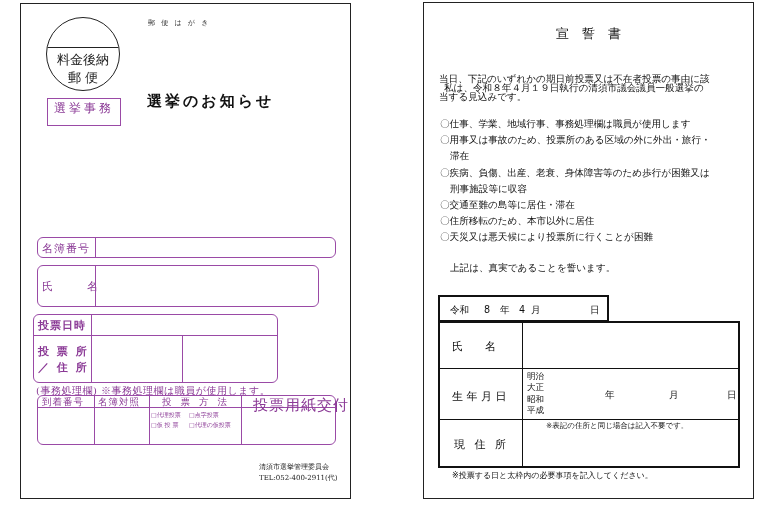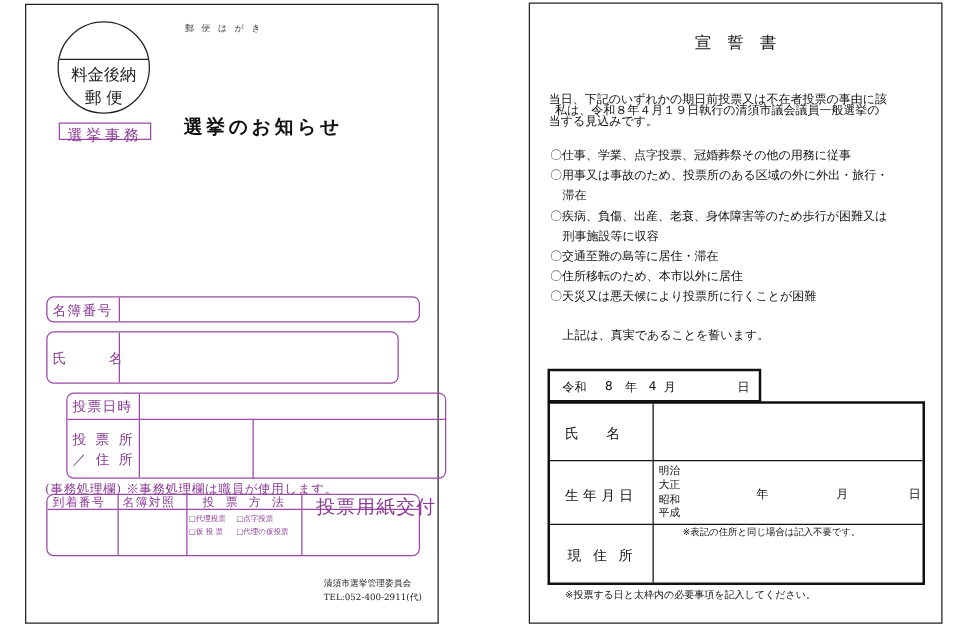--- a/index.html
+++ b/index.html
@@ -24,35 +24,35 @@
 <div class="card" style="left:20px; top:3px; width:331px; height:496px;">
 
   <div class="abs" style="left:25px; top:13px; width:74px; height:74px; border:1px solid #222; border-radius:50%; box-sizing:border-box; overflow:hidden;">
     <div class="abs" style="left:0; top:29px; width:100%; height:1px; background:#222;"></div>
     <div class="abs" style="left:0; width:100%; top:33px; text-align:center; font-size:13px; color:#222;">料金後納</div>
     <div class="abs" style="left:0; width:100%; top:51px; text-align:center; font-size:13px; color:#222;">郵 便</div>
   </div>
 
   <div class="abs" style="left:127px; top:14px; font-size:7px; color:#333; letter-spacing:2px;">郵 便 は が き</div>
 
-  <div class="abs purple" style="left:26px; top:94px; width:74px; height:14px; border:1px solid #9a4aa6; box-sizing:border-box; text-align:center; font-size:12px; line-height:19px; letter-spacing:3px;">選挙事務</div>
+  <div class="abs purple" style="left:26px; top:94px; width:74px; height:28px; border:1px solid #9a4aa6; box-sizing:border-box; text-align:center; font-size:12px; line-height:19px; letter-spacing:3px;">選挙事務</div>
 
   <div class="abs" style="left:126px; top:88px; font-size:15px; color:#111; letter-spacing:3px; font-weight:bold;">選挙のお知らせ</div>
 
   <div class="pbox" style="left:16px; top:233px; width:299px; height:21px;">
     <div class="label" style="left:4px; top:3px;">名簿番号</div>
     <div class="pline-v" style="left:57px; top:0; height:100%;"></div>
   </div>
 
   <div class="pbox" style="left:16px; top:261px; width:282px; height:42px;">
     <div class="label" style="left:4px; top:13px; letter-spacing:4px;">氏　　名</div>
     <div class="pline-v" style="left:57px; top:0; height:100%;"></div>
   </div>
 
-  <div class="pbox" style="left:32px; top:310px; width:304px; height:69px;">
+  <div class="pbox" style="left:12px; top:310px; width:245px; height:69px;font-weight:bold;">
     <div class="label" style="left:4px; top:3px;">投票日時</div>
     <div class="pline-h" style="left:0; top:20px; width:100%;"></div>
     <div class="pline-v" style="left:57px; top:0; height:100%;"></div>
     <div class="pline-v" style="left:148px; top:20px; height:48px;"></div>
     <div class="label" style="left:4px; top:29px; letter-spacing:2px;">投 票 所</div>
     <div class="label" style="left:4px; top:45px; letter-spacing:2px;">／ 住 所</div>
   </div>
 
   <div class="label small" style="left:15px; top:380px; font-size:10px; letter-spacing:0.5px;">(事務処理欄) ※事務処理欄は職員が使用します。</div>
 
@@ -76,21 +76,21 @@
 </div>
 
 <div class="card" style="left:423px; top:2px; width:331px; height:497px;">
 
   <div class="abs" style="left:0; width:100%; top:22px; text-align:center; font-size:13px; color:#111;">宣　誓　書</div>
 
   <div class="rtext" style="left:20px; top:52px;margin-top:27px;">私は、令和８年４月１９日執行の清須市議会議員一般選挙の</div>
   <div class="rtext" style="left:15px; top:70px;">当日、下記のいずれかの期日前投票又は不在者投票の事由に該</div>
   <div class="rtext" style="left:15px; top:88px;">当する見込みです。</div>
 
-  <div class="rtext" style="left:16px; top:115px;">〇仕事、学業、点字投票、冠婚葬祭その他の用務に従事</div>
+  <div class="rtext" style="left:16px; top:115px;">〇仕事、学業、地域行事、事務処理欄は職員が使用します</div>
   <div class="rtext" style="left:16px; top:131px;">〇用事又は事故のため、投票所のある区域の外に外出・旅行・</div>
   <div class="rtext" style="left:26px; top:147px;">滞在</div>
   <div class="rtext" style="left:16px; top:164px;">〇疾病、負傷、出産、老衰、身体障害等のため歩行が困難又は</div>
   <div class="rtext" style="left:26px; top:180px;">刑事施設等に収容</div>
   <div class="rtext" style="left:16px; top:196px;">〇交通至難の島等に居住・滞在</div>
   <div class="rtext" style="left:16px; top:212px;">〇住所移転のため、本市以外に居住</div>
   <div class="rtext" style="left:16px; top:228px;">〇天災又は悪天候により投票所に行くことが困難</div>
 
   <div class="rtext" style="left:26px; top:259px;">上記は、真実であることを誓います。</div>
 

